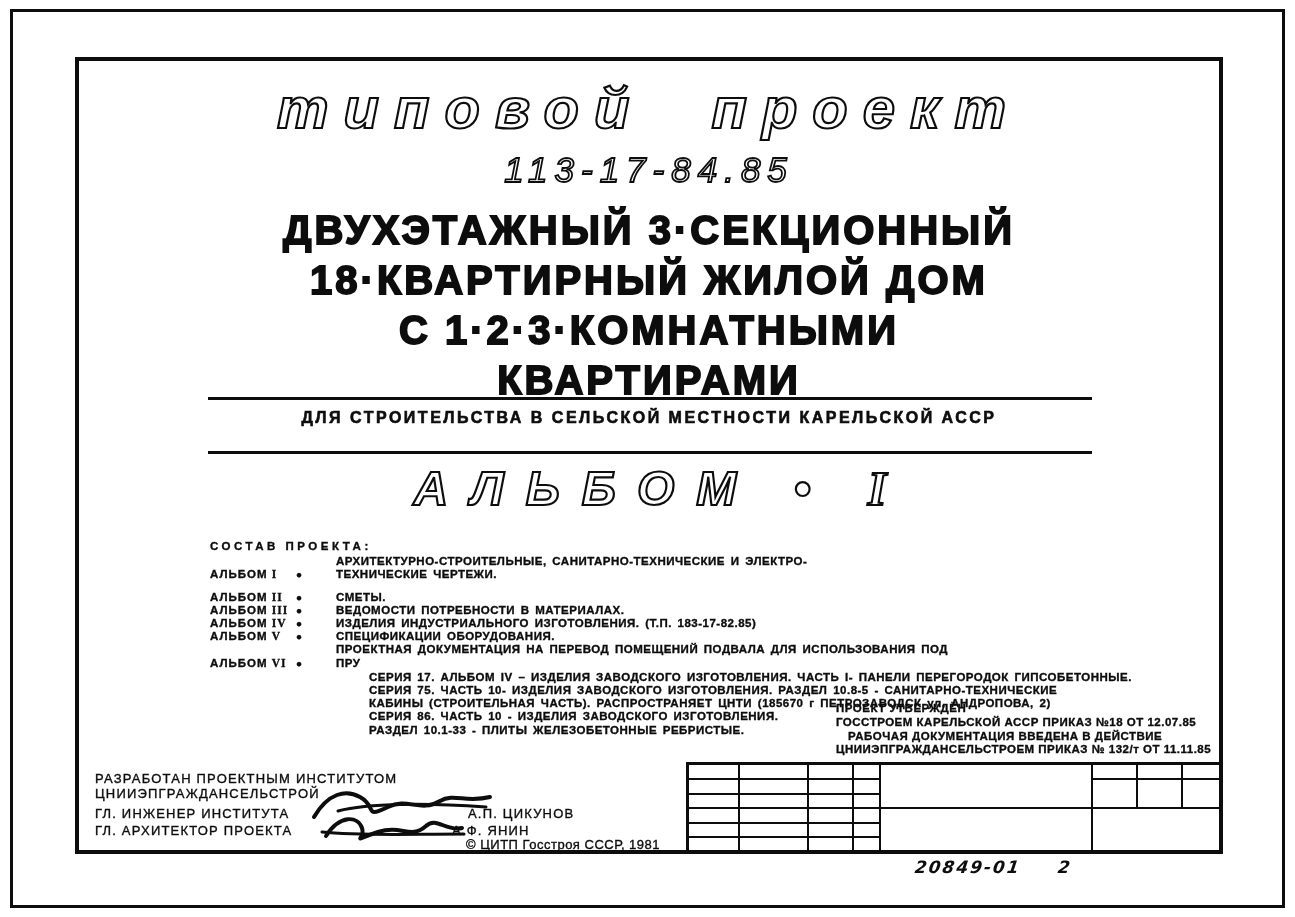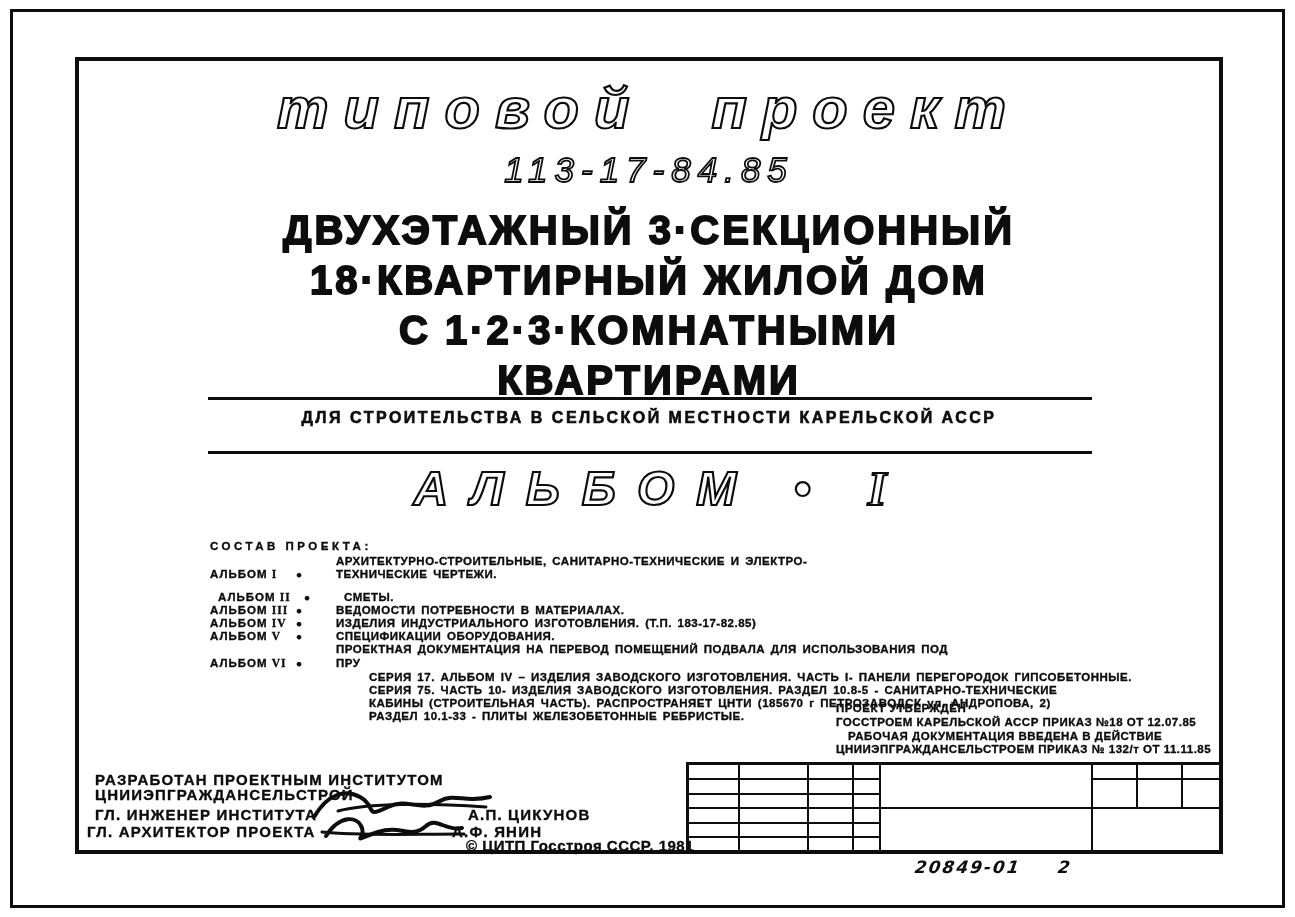--- a/index.html
+++ b/index.html
@@ -36,21 +36,21 @@
   .album-row .col-label{width:86px;flex:none;letter-spacing:1px;}
   .album-row .col-bullet{width:40px;flex:none;font-size:10px;line-height:13.2px;}
   .album-row .col-text{flex:1;white-space:pre-line;max-width:640px;word-spacing:2px;}
   .roman{font-family:"Liberation Serif",serif;}
   .series-notes{margin-left:123px;margin-top:1px;}
   .series-notes div{white-space:nowrap;word-spacing:2px;padding-left:36px;}
 
   .approval{left:836px;top:702px;width:400px;line-height:13.8px;}
   .approval .a0{}
 
-  .developer-line{font-size:15px;font-weight:bold;letter-spacing:1.2px;-webkit-text-stroke:0.35px #0d0d0d;}
+  .developer-line{font-size:13px;font-weight:normal;letter-spacing:1.2px;-webkit-text-stroke:0.35px #0d0d0d;}
   .sig{position:absolute;}
 
   
   .stamp{position:absolute;left:686px;top:762px;width:537px;height:91px;border:3px solid #0d0d0d;box-sizing:border-box;}
   .stamp .v{position:absolute;top:0;width:2px;background:#0d0d0d;}
   .stamp .h{position:absolute;height:2px;background:#0d0d0d;}
 
   .footer-num{font-size:17px;font-weight:bold;font-style:italic;letter-spacing:2px;
               font-family:"DejaVu Sans",sans-serif;transform:skewX(-8deg);}
 </style>
@@ -84,21 +84,21 @@
 
   <div class="abs composition small">
     <div class="comp-header">СОСТАВ ПРОЕКТА:</div>
 
     <div class="album-row">
       <span class="col-label"><span>АЛЬБОМ</span> <span class="roman">I</span></span>
       <span class="col-bullet">●</span>
       <span class="col-text">АРХИТЕКТУРНО-СТРОИТЕЛЬНЫЕ, САНИТАРНО-ТЕХНИЧЕСКИЕ И ЭЛЕКТРО-
 ТЕХНИЧЕСКИЕ ЧЕРТЕЖИ.</span>
     </div>
-    <div class="album-row" style="margin-top:9px;margin-left:8px;">
+    <div class="album-row" style="margin-top:9px;">
       <span class="col-label"><span>АЛЬБОМ</span> <span class="roman">II</span></span>
       <span class="col-bullet">●</span>
       <span class="col-text">СМЕТЫ.</span>
     </div>
     <div class="album-row">
       <span class="col-label"><span>АЛЬБОМ</span> <span class="roman">III</span></span>
       <span class="col-bullet">●</span>
       <span class="col-text">ВЕДОМОСТИ ПОТРЕБНОСТИ В МАТЕРИАЛАХ.</span>
     </div>
     <div class="album-row">
@@ -114,36 +114,37 @@
     <div class="album-row">
       <span class="col-label"><span>АЛЬБОМ</span> <span class="roman">VI</span></span>
       <span class="col-bullet">●</span>
       <span class="col-text">ПРОЕКТНАЯ ДОКУМЕНТАЦИЯ НА ПЕРЕВОД ПОМЕЩЕНИЙ ПОДВАЛА ДЛЯ ИСПОЛЬЗОВАНИЯ ПОД ПРУ</span>
     </div>
 
     <div class="series-notes">
       <div>СЕРИЯ 17. АЛЬБОМ IV – ИЗДЕЛИЯ ЗАВОДСКОГО ИЗГОТОВЛЕНИЯ. ЧАСТЬ I- ПАНЕЛИ ПЕРЕГОРОДОК ГИПСОБЕТОННЫЕ.</div>
       <div>СЕРИЯ 75. ЧАСТЬ 10- ИЗДЕЛИЯ ЗАВОДСКОГО ИЗГОТОВЛЕНИЯ. РАЗДЕЛ 10.8-5 - САНИТАРНО-ТЕХНИЧЕСКИЕ</div>
       <div>КАБИНЫ (СТРОИТЕЛЬНАЯ ЧАСТЬ). РАСПРОСТРАНЯЕТ ЦНТИ (185670 г ПЕТРОЗАВОДСК ул. АНДРОПОВА, 2)</div>
+      <div>СЕРИЯ 86. ЧАСТЬ 10 - ИЗДЕЛИЯ ЗАВОДСКОГО ИЗГОТОВЛЕНИЯ.</div>
       <div>РАЗДЕЛ 10.1-33 - ПЛИТЫ ЖЕЛЕЗОБЕТОННЫЕ РЕБРИСТЫЕ.</div>
     </div>
   </div>
 
   <div class="abs approval small">
     <div class="a0">ПРОЕКТ УТВЕРЖДЁН</div>
     <div>ГОССТРОЕМ КАРЕЛЬСКОЙ АССР ПРИКАЗ №18 ОТ 12.07.85</div>
     <div style="padding-left:12px;">РАБОЧАЯ ДОКУМЕНТАЦИЯ ВВЕДЕНА В ДЕЙСТВИЕ</div>
     <div>ЦНИИЭПГРАЖДАНСЕЛЬСТРОЕМ ПРИКАЗ № 132/т ОТ 11.11.85</div>
   </div>
 
   <div class="abs developer-line" style="left:95px;top:771px;">РАЗРАБОТАН ПРОЕКТНЫМ ИНСТИТУТОМ</div>
   <div class="abs developer-line" style="left:95px;top:786px;">ЦНИИЭПГРАЖДАНСЕЛЬСТРОЙ</div>
   <div class="abs developer-line" style="left:95px;top:806px;">ГЛ. ИНЖЕНЕР ИНСТИТУТА</div>
   <div class="abs developer-line" style="left:468px;top:806px;text-align:right;">А.П. ЦИКУНОВ</div>
-  <div class="abs developer-line" style="left:87px;top:823px;">ГЛ. АРХИТЕКТОР ПРОЕКТА</div>
+  <div class="abs developer-line" style="left:95px;top:823px;">ГЛ. АРХИТЕКТОР ПРОЕКТА</div>
   <div class="abs developer-line" style="left:452px;top:823px;">А.Ф. ЯНИН</div>
   <div class="abs developer-line" style="left:466px;top:837px;letter-spacing:0.5px;">© ЦИТП Госстроя СССР, 1981</div>
 
   <svg class="sig" style="left:308px;top:783px;" width="190" height="42" viewBox="0 0 190 42">
     <path d="M6 34 C 20 10, 38 6, 52 14 C 70 24, 55 36, 80 24 C 100 14, 112 30, 132 18 C 146 10, 158 20, 182 14" fill="none" stroke="#0d0d0d" stroke-width="4" stroke-linecap="round"></path>
     <path d="M30 28 C 60 20, 120 20, 178 24" fill="none" stroke="#0d0d0d" stroke-width="3" stroke-linecap="round"></path>
   </svg>
   <svg class="sig" style="left:318px;top:806px;" width="150" height="40" viewBox="0 0 150 40">
     <path d="M8 30 C 22 8, 40 10, 44 22 C 48 34, 30 36, 60 26 C 84 18, 92 34, 108 20 C 118 10, 128 26, 144 22" fill="none" stroke="#0d0d0d" stroke-width="4" stroke-linecap="round"></path>
     <path d="M4 26 C 40 30, 90 28, 146 28" fill="none" stroke="#0d0d0d" stroke-width="3" stroke-linecap="round"></path>

